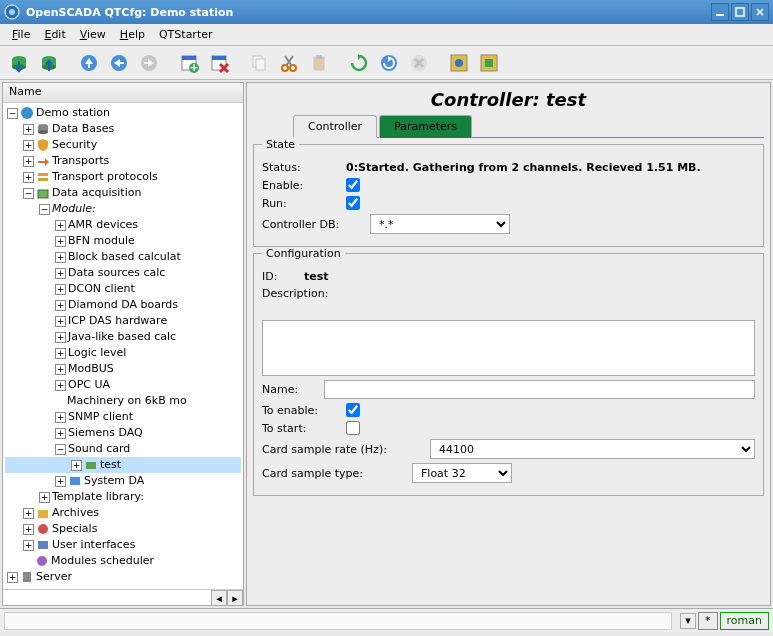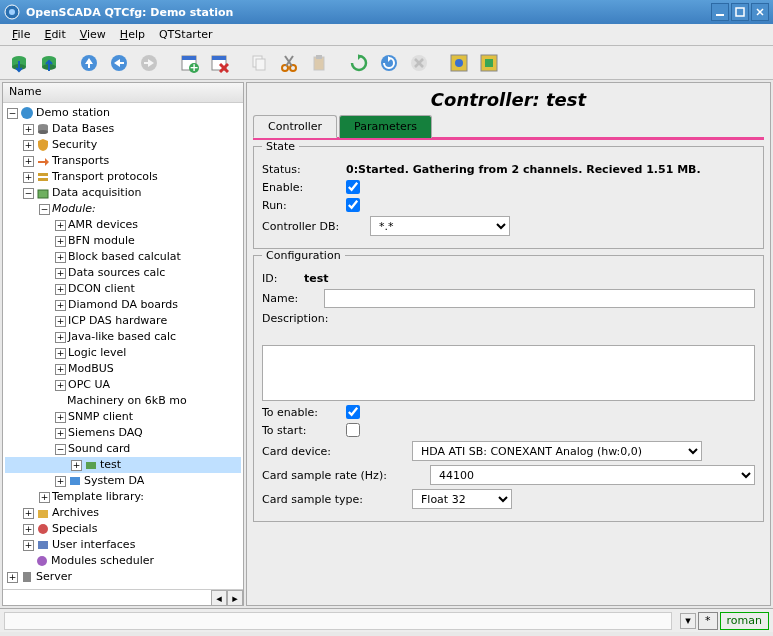--- a/index.html
+++ b/index.html
@@ -26,21 +26,21 @@
 .tree-node { white-space: nowrap; line-height: 16px; display: flex; align-items: center; }
 .tree-node .expander { width: 11px; height: 11px; border: 1px solid #888; display: inline-flex; align-items: center; justify-content: center; font-size: 9px; margin-right: 2px; cursor: pointer; background: #fff; }
 .tree-node .icon { width: 14px; height: 14px; margin-right: 2px; display: inline-block; }
 .tree-node.selected { background: #bfe0ff; }
 .tree-scroll { height: 16px; border-top: 1px solid #ccc; display: flex; justify-content: flex-end; }
 .scroll-arrow { width: 16px; height: 16px; border: 1px solid #aaa; background: #eee; display: flex; align-items: center; justify-content: center; cursor: pointer; }
 
 .content-panel { flex: 1; margin: 2px 2px 2px 0; background: #ededed; border: 1px solid #aaa; padding: 6px; overflow: hidden; }
 .page-title { font-size: 18px; font-weight: bold; font-style: italic; text-align: center; margin-bottom: 4px; }
 
-.tabs { display: flex; border-bottom: 3px solid #ec4899; }
+.tabs { display: flex; border-bottom: 1px solid #ec4899; margin-left: 40px; }
 .tab { padding: 4px 14px; border: 1px solid #aaa; border-bottom: none; background: #15803d; margin-right: 2px; cursor: pointer; border-radius: 3px 3px 0 0; position: relative; top: 1px; }
 .tab.active { background: #ededed; border-bottom: 1px solid #ededed; }
 
 fieldset { border: 1px solid #aaa; margin-top: 0; padding: 6px 8px 8px 8px; }
 legend { padding: 0 4px; }
 .form-row { display: flex; align-items: center; margin: 4px 0; gap: 20px; }
 .form-row label { min-width: 64px; }
 .form-row.wide label { min-width: 130px; }
 input[type=text], select, textarea { border: 1px solid #aaa; background: #fff; padding: 2px 4px; font-size: 11px; }
 input[type=checkbox] { width: 14px; height: 14px; }
@@ -428,39 +428,35 @@
           <select style="width:140px"><option>*.*</option></select>
         </div>
     </fieldset>
 
     <fieldset>
       <legend>Configuration</legend>
       <div class="form-row">
           <label style="min-width:22px">ID:</label>
           <b>test</b>
         </div>
-      <div class="form-row">
-          <label style="min-width:42px">Name:</label>
-          <input type="text" style="flex: 1 1 0%;" value="">
-        </div>
       <div class="form-row" style="align-items:flex-start;flex-direction:column">
           <label>Description:</label>
           <textarea style=""></textarea>
         </div>
       <div class="form-row">
+          <label style="min-width:42px">Name:</label>
+          <input type="text" style="flex: 1 1 0%;" value="">
+        </div>
+      <div class="form-row">
           <label>To enable:</label>
           <input type="checkbox" checked="" style="">
         </div>
       <div class="form-row">
           <label>To start:</label>
           <input type="checkbox" style="">
-        </div>
-      <div class="form-row wide">
-          <label>Card device:</label>
-          <select style="width:290px"><option>HDA ATI SB: CONEXANT Analog (hw:0,0)</option></select>
         </div>
       <div class="form-row wide">
           <label style="min-width:148px">Card sample rate (Hz):</label>
           <select style="flex:1"><option>44100</option></select>
         </div>
       <div class="form-row wide">
           <label>Card sample type:</label>
           <select style="width:100px"><option>Float 32</option></select>
         </div>
     </fieldset>

